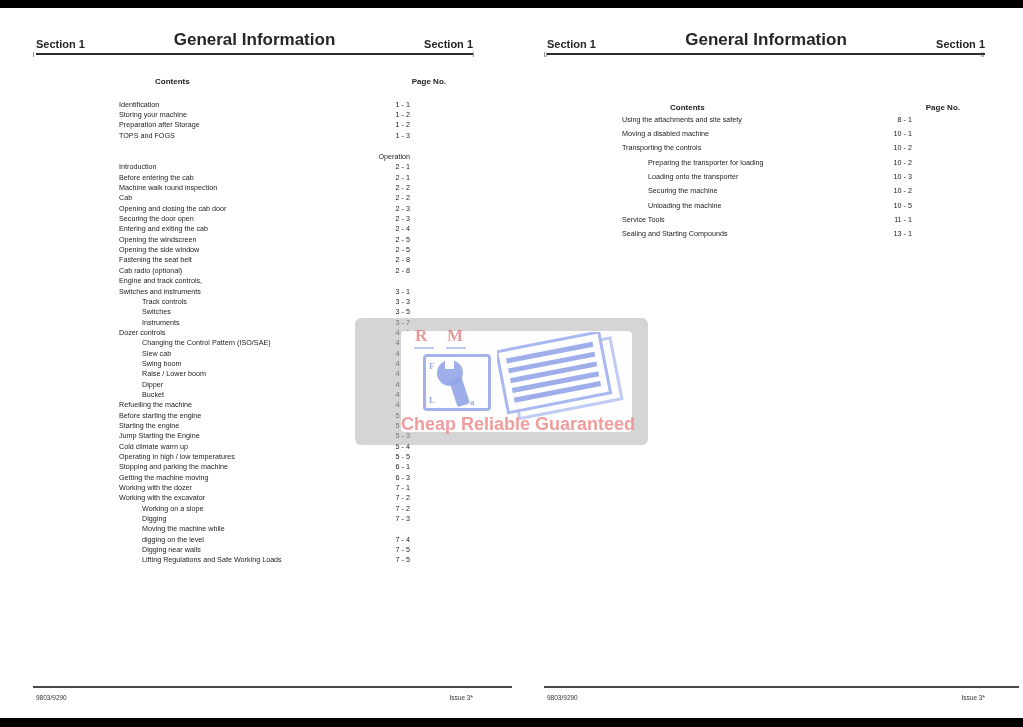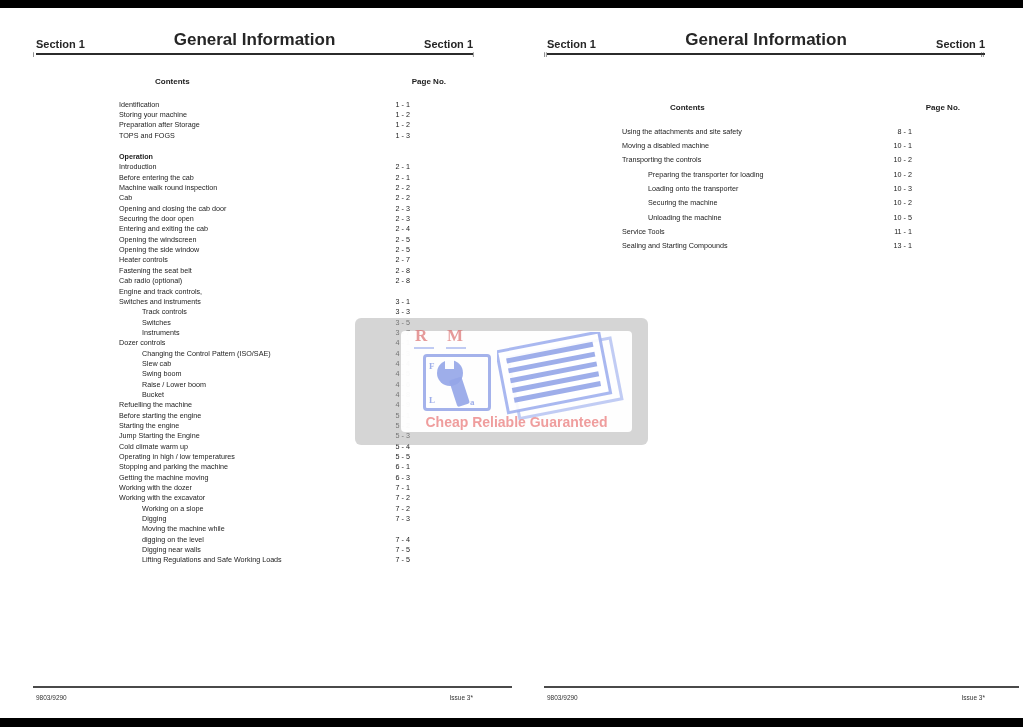--- a/index.html
+++ b/index.html
@@ -41,26 +41,26 @@
   .contents-row {
     position: absolute;
     display: flex; justify-content: space-between;
     font-weight: bold; font-size: 8px; color: #1c1c1c; margin-left: 48px;
   }
   .page.left  .contents-row { left: 77px; width: 291px; top: 69px; }
   .page.right .contents-row { left: 81px; width: 290px; top: 95px; }
 
   .toc { position: absolute; font-size: 7.2px; }
   .page.left  .toc { left: 89px; width: 291px; top: 91px; }
-  .page.right .toc { left: 81px; width: 290px; top: 116px; }
+  .page.right .toc { left: 81px; width: 290px; top: 104px; }
 
   .toc-row { display: flex; justify-content: space-between; align-items: center; }
   .page.left  .toc-row { height: 10.35px; }
   .page.right .toc-row { height: 14.35px; }
-  .toc-row.heading { font-weight: bold; }
+  .toc-row.heading { font-weight: normal; justify-content: flex-end; }
   .toc-row.gap { margin-top: 11px; }
   .page.left  .toc-row.indent .t { padding-left: 23px; }
   .page.right .toc-row.indent .t { padding-left: 26px; }
   .toc-row .t { white-space: nowrap; }
   .toc-row .p { white-space: nowrap; }
 
   .footer-line { position: absolute; bottom: 30px; left: 3px; right: 0; border-top: 2px solid #4a4a4a; }
   .footer-text {
     position: absolute; bottom: 17px; left: 6px;
     display: flex; justify-content: space-between;
@@ -89,21 +89,21 @@
   .wm-dash { position: absolute; top: 29px; height: 2px; width: 20px; background: rgba(150,168,235,0.6); }
   .wm-dash.d1 { left: 59px; }
   .wm-dash.d2 { left: 91px; }
   .wm-toolbox {
     position: absolute; left: 68px; top: 36px; width: 68px; height: 57px;
     border: 3px solid rgba(148,165,232,0.85); border-radius: 4px;
   }
   .wm-book { position: absolute; left: 142px; top: 14px; width: 128px; height: 94px; }
   .wm-tagline {
     position: absolute; left: 46px; right: 16px; top: 96px;
-    text-align: center; font-size: 14px; font-weight: bold;
+    text-align: center; font-size: 18px; font-weight: bold;
     color: rgba(236,140,140,0.85); white-space: nowrap;
   }
 </style>
 </head>
 <body>
 
 <div class="bar top"></div>
 <div class="bar bottom"></div>
 
 <div class="page left">
@@ -170,24 +170,20 @@
       </div>
       <div class="toc-row">
         <span class="t">Opening the windscreen</span>
         <span class="p">2 - 5</span>
       </div>
       <div class="toc-row">
         <span class="t">Opening the side window</span>
         <span class="p">2 - 5</span>
       </div>
       <div class="toc-row">
-        <span class="t">Heater controls</span>
-        <span class="p">2 - 7</span>
-      </div>
-      <div class="toc-row">
         <span class="t">Fastening the seat belt</span>
         <span class="p">2 - 8</span>
       </div>
       <div class="toc-row">
         <span class="t">Cab radio (optional)</span>
         <span class="p">2 - 8</span>
       </div>
       <div class="toc-row">
         <span class="t">Engine and track controls,</span>
         <span class="p"></span>
@@ -220,20 +216,24 @@
         <span class="t">Slew cab</span>
         <span class="p">4 - 4</span>
       </div>
       <div class="toc-row indent">
         <span class="t">Swing boom</span>
         <span class="p">4 - 5</span>
       </div>
       <div class="toc-row indent">
         <span class="t">Raise / Lower boom</span>
         <span class="p">4 - 6</span>
+      </div>
+      <div class="toc-row indent">
+        <span class="t">Dipper</span>
+        <span class="p">4 - 7</span>
       </div>
       <div class="toc-row indent">
         <span class="t">Bucket</span>
         <span class="p">4 - 8</span>
       </div>
       <div class="toc-row">
         <span class="t">Refuelling the machine</span>
         <span class="p">4 - 9</span>
       </div>
       <div class="toc-row">

